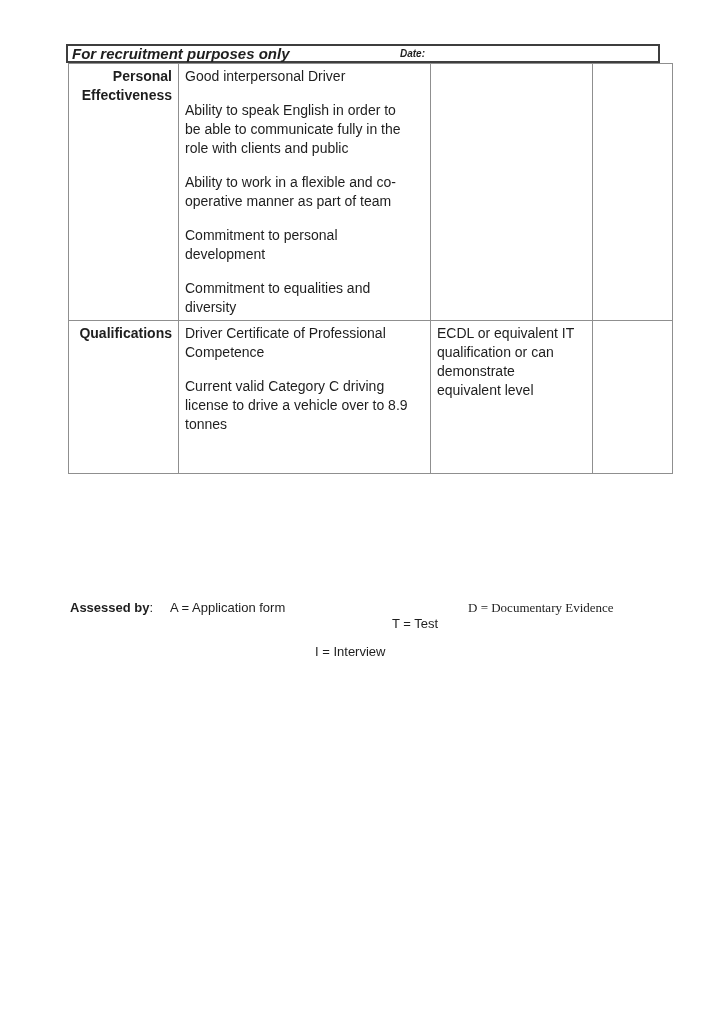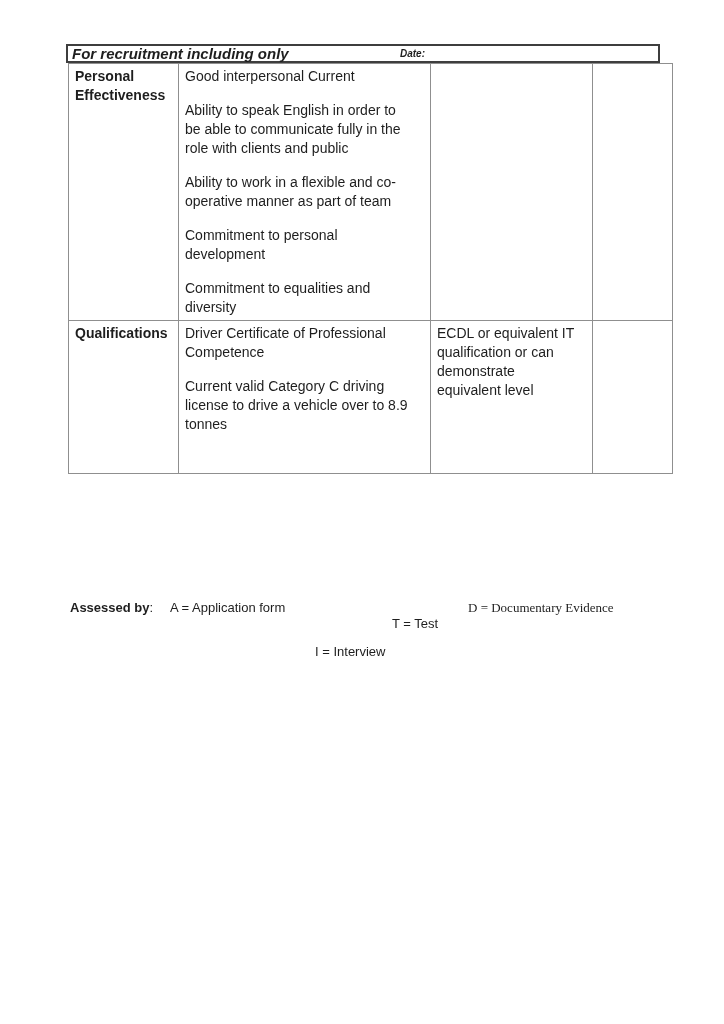--- a/index.html
+++ b/index.html
@@ -47,21 +47,21 @@
     border: 1px solid #8f8f8f;
     vertical-align: top;
     padding: 3px 6px 3px 6px;
     font-size: 14px;
     line-height: 19px;
     overflow: hidden;
     box-sizing: border-box;
   }
   td.label-cell {
     font-weight: bold;
-    text-align: left;
+    text-align: right;
     white-space: pre-line;
     padding-left: 2px; padding-right: 2px;
   }
   p.para {
     margin: 0 0 15px 0;
     white-space: pre-line;
   }
   p.para:last-child { margin-bottom: 0; }
 
   
@@ -77,37 +77,37 @@
   .key-i { left: 315px; margin-top: 44px; }
   .key-t { left: 392px; margin-top: 16px; }
   .key-d { left: 468px; font-family: Liberation Serif, serif; }
 </style>
 </head>
 <body>
 
 <div class="page">
 
   <div class="header-box">
-    <span class="title">For recruitment including only</span>
+    <span class="title">For recruitment purposes only</span>
     <span class="date-label">Date:</span>
   </div>
 
   <table class="spec">
     <colgroup>
       <col style="width:110px">
       <col style="width:252px">
       <col style="width:162px">
       <col style="width:80px">
     </colgroup>
     <tbody>
       <tr style="height:252px">
         <td class="label-cell">Personal
 Effectiveness</td>
         <td>
-            <p class="para">Good interpersonal Current</p>
+            <p class="para">Good interpersonal Driver</p>
             <p class="para">Ability to speak English in order to
 be able to communicate fully in the
 role with clients and public</p>
             <p class="para">Ability to work in a flexible and co-
 operative manner as part of team</p>
             <p class="para">Commitment to personal
 development</p>
             <p class="para">Commitment to equalities and
 diversity</p>
           </td>

